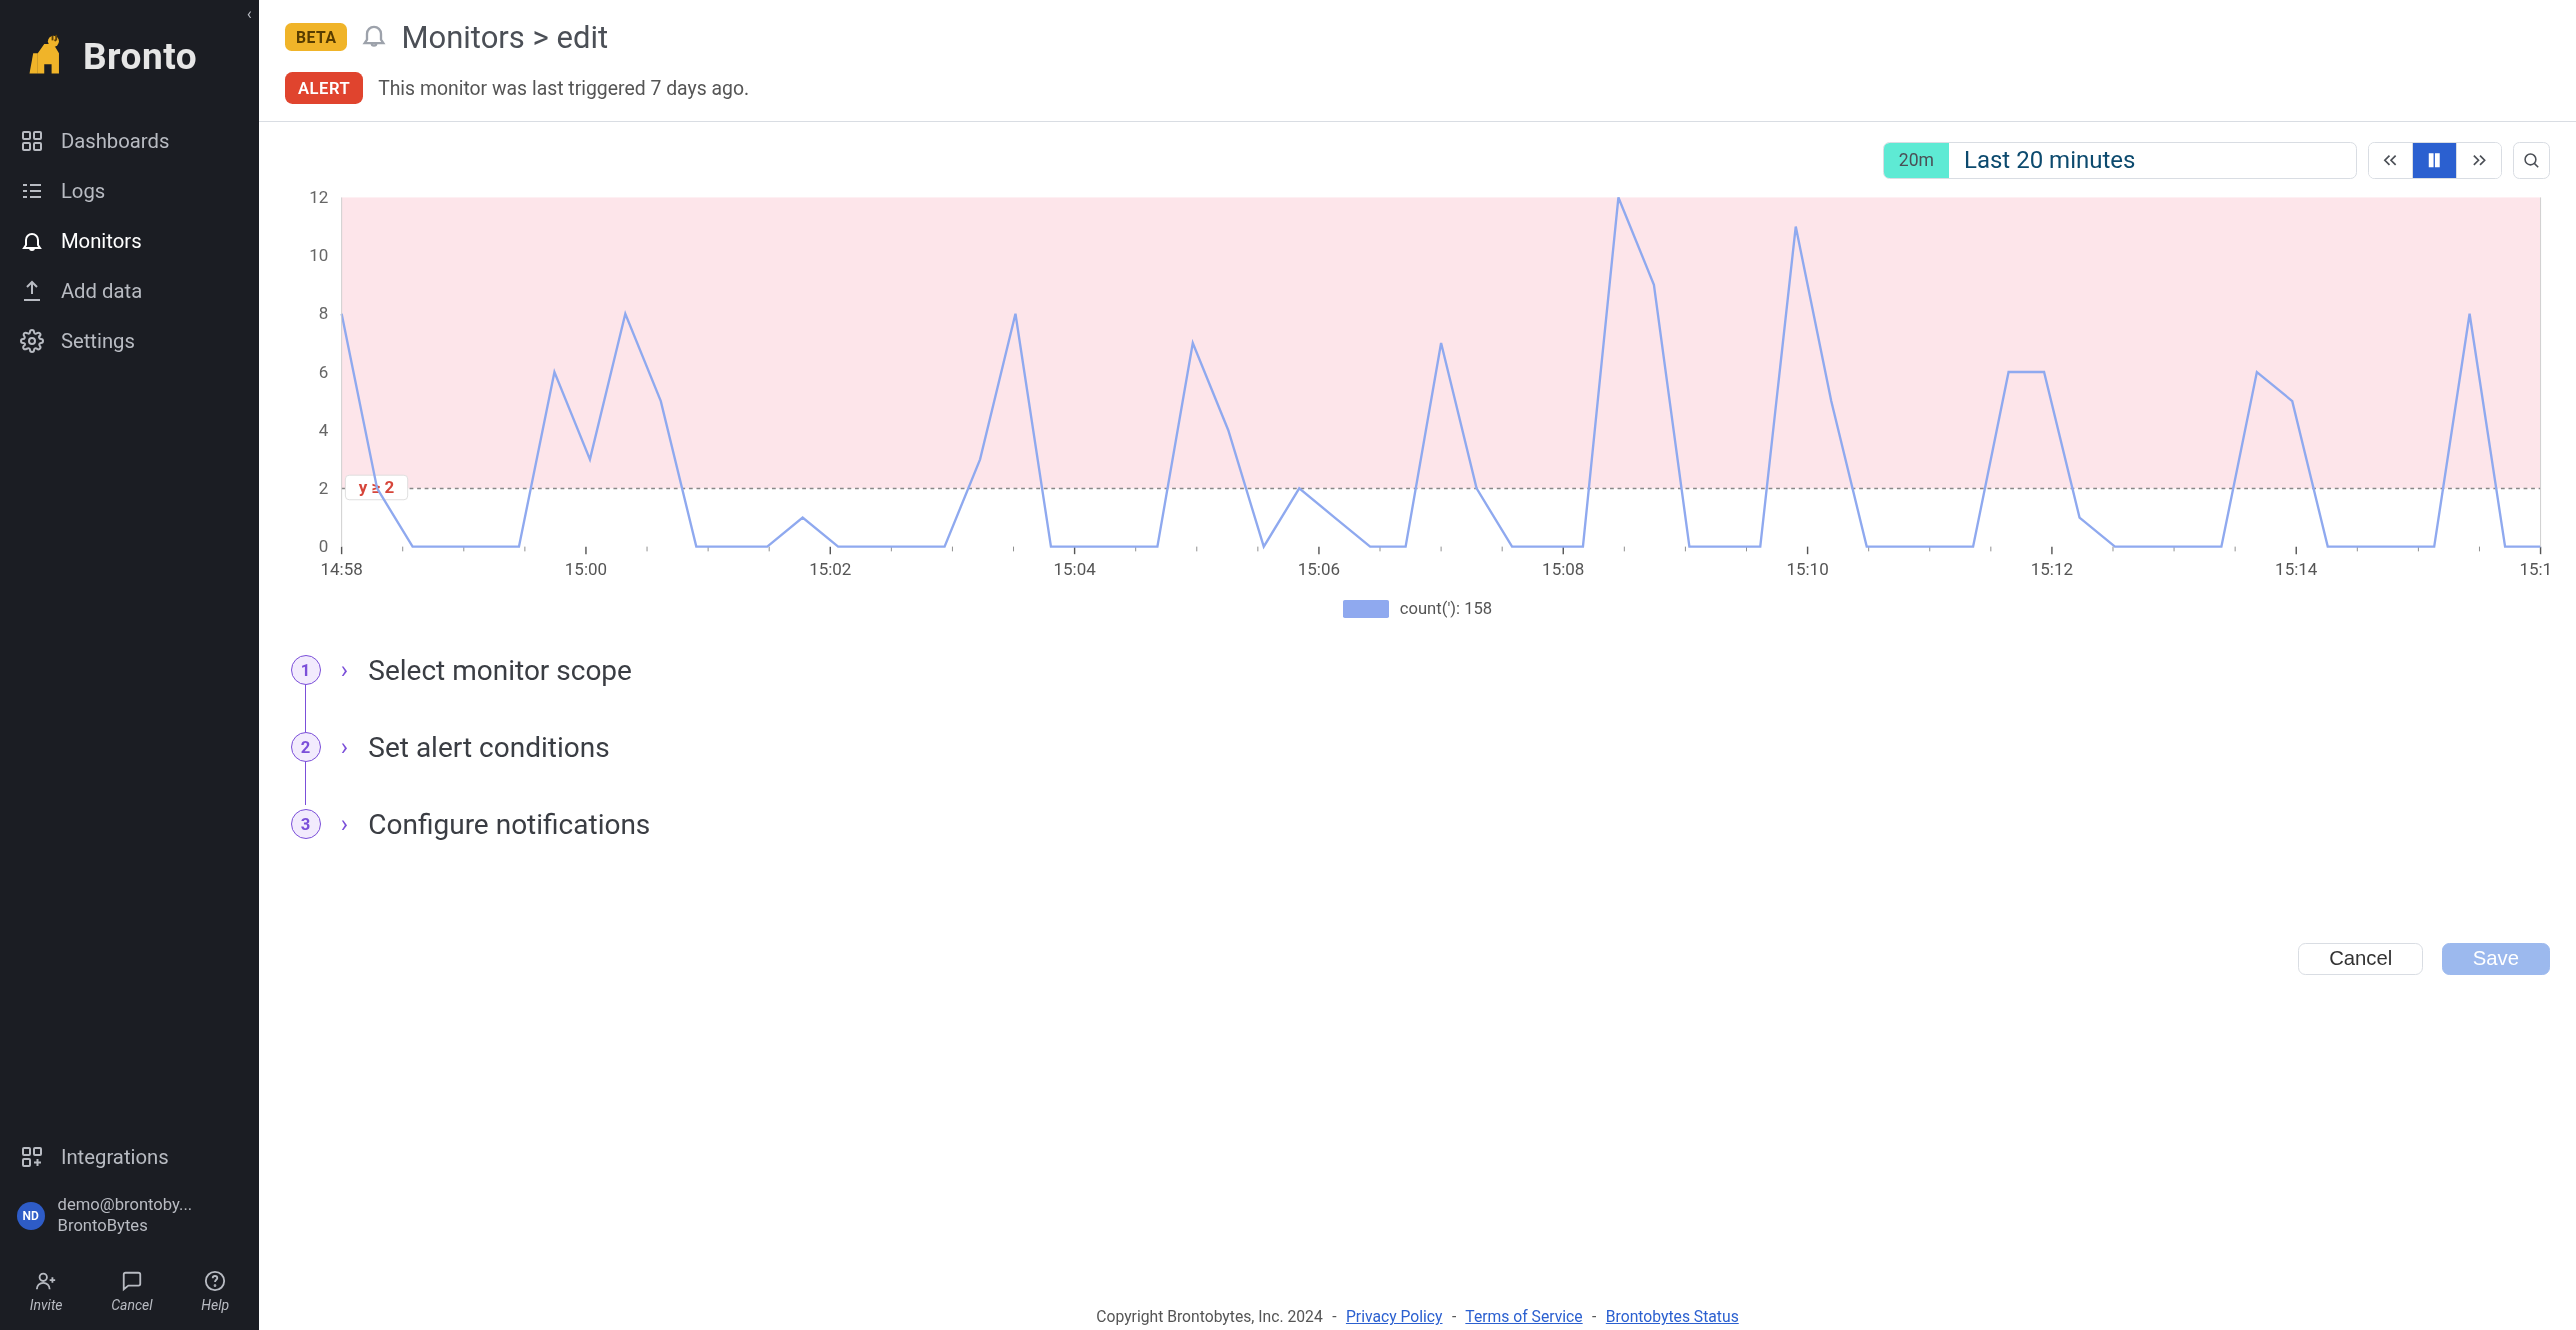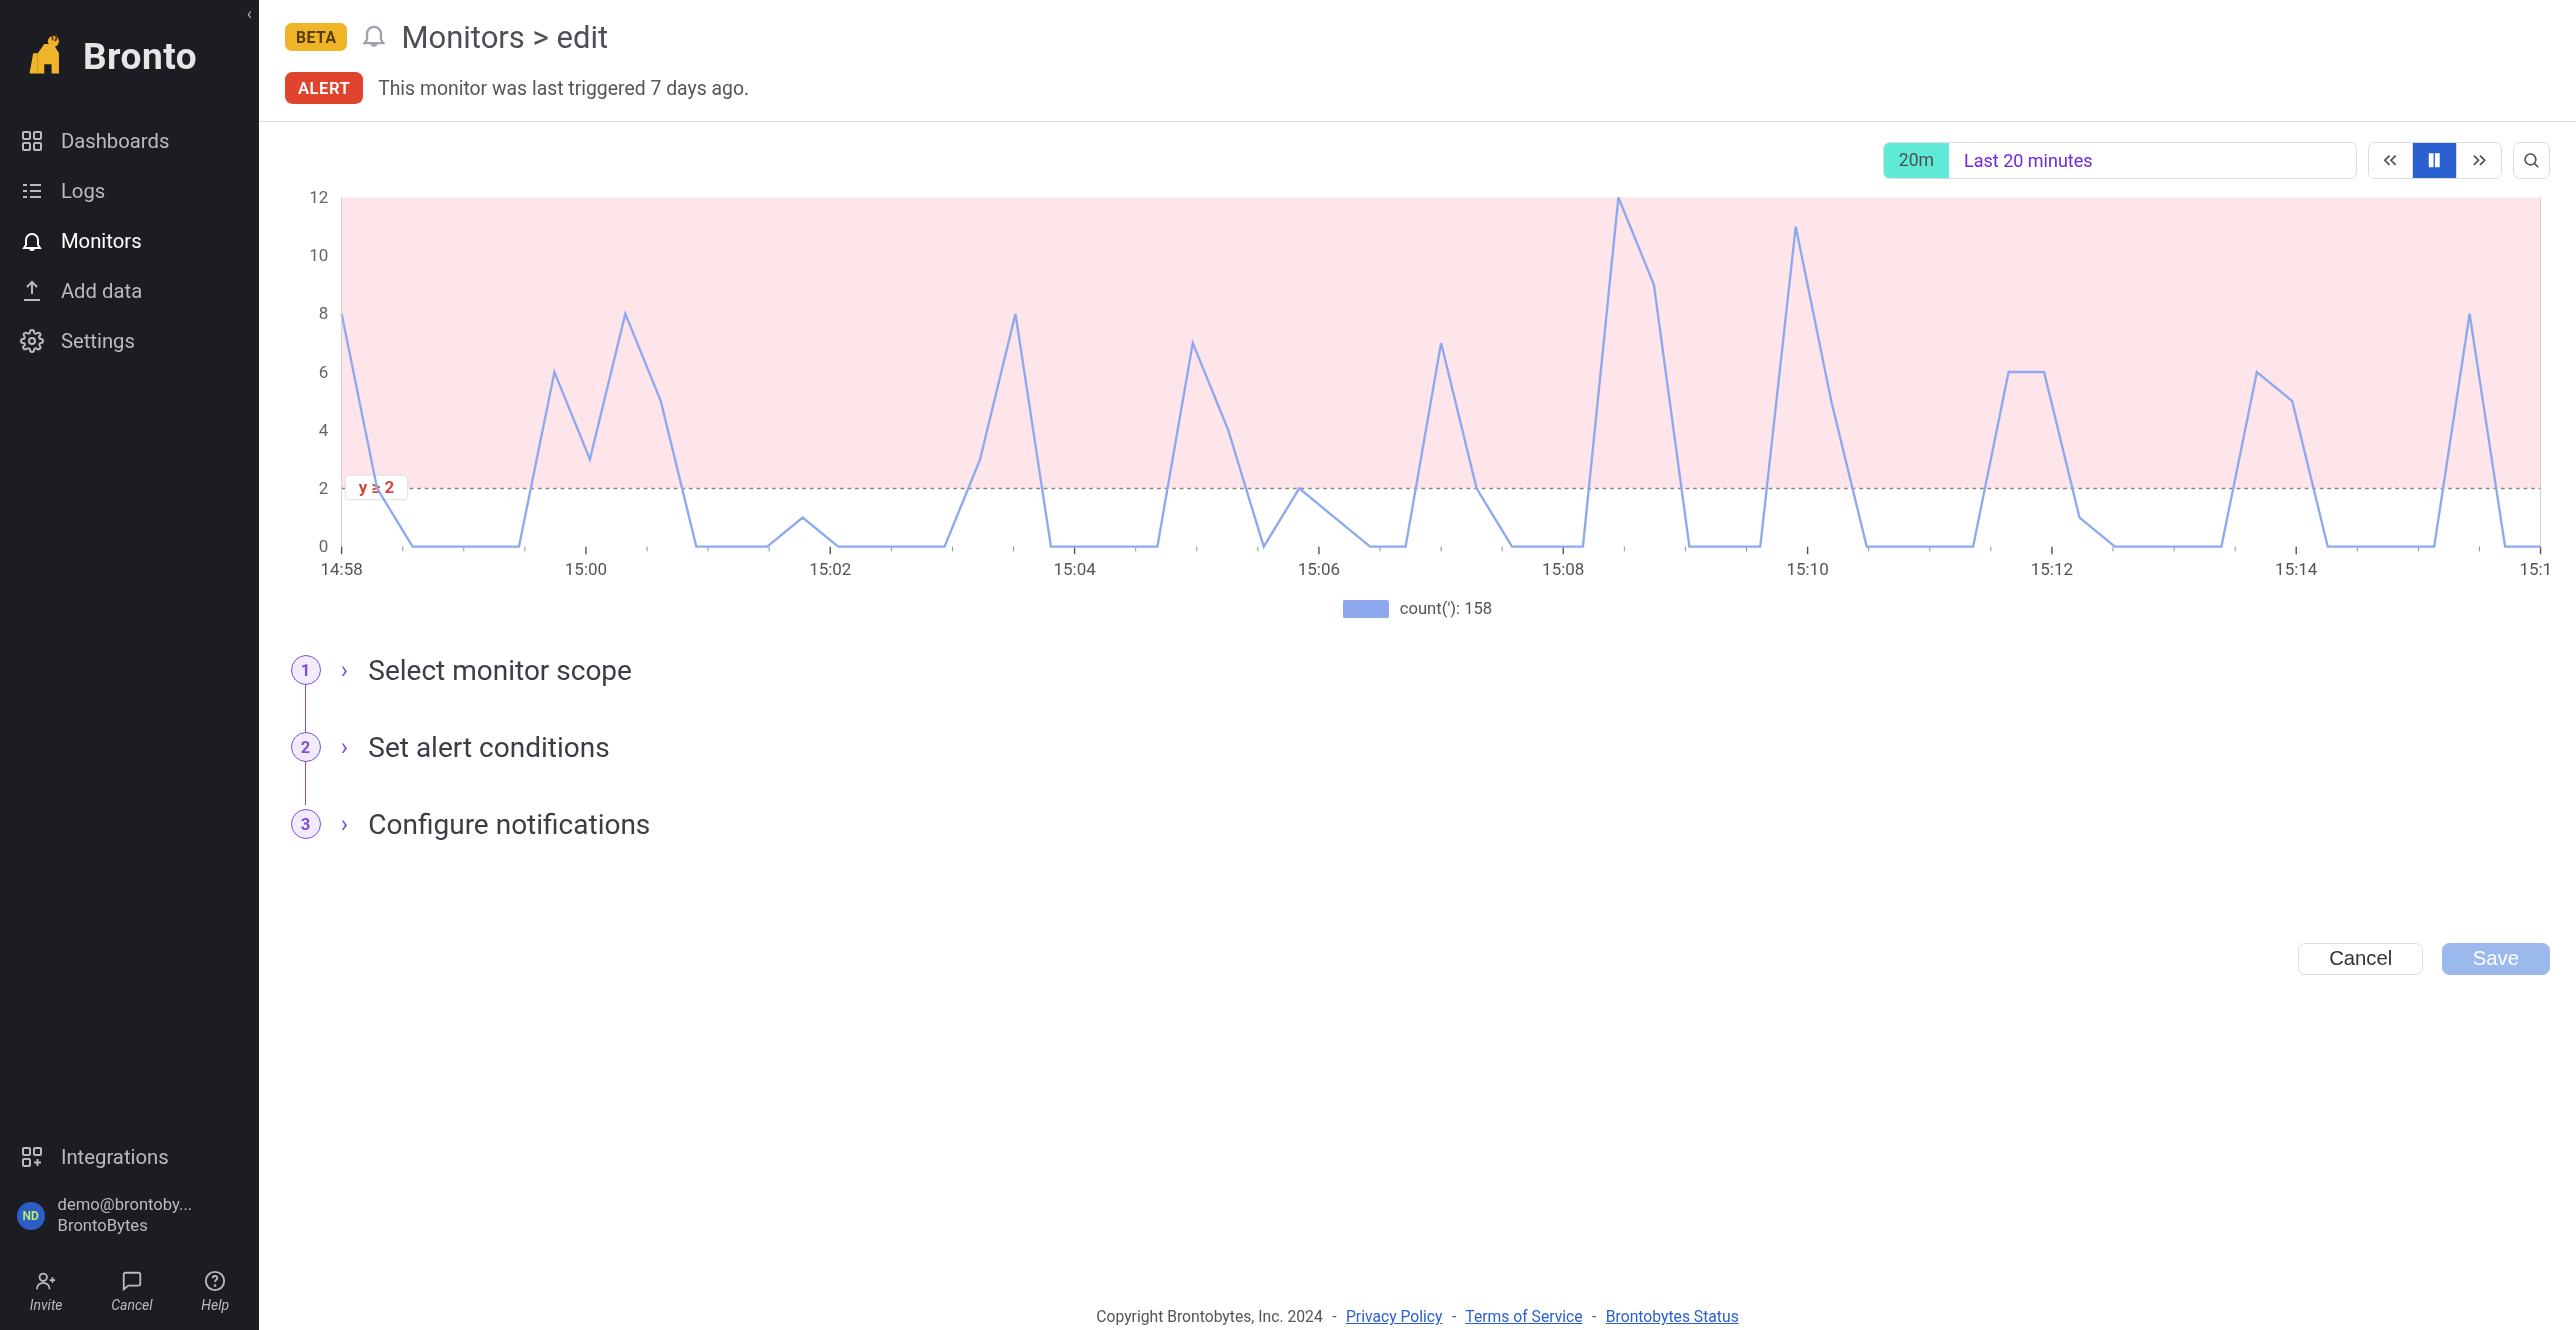--- a/index.html
+++ b/index.html
@@ -28,21 +28,21 @@
   .brand .logo{width:46px;height:46px;}
   .brand .name{font-size:37px;font-weight:700;letter-spacing:0.5px;}
   .nav{display:flex;flex-direction:column;padding:5.5px 0;}
   .nav-item{display:flex;align-items:center;gap:16.6px;padding:13px 20.3px;font-size:20.3px;color:var(--sidebar-fg-dim);cursor:pointer;}
   .nav-item.active{color:#fff;}
   .nav-item .ico{width:24px;height:24px;display:flex;align-items:center;justify-content:center;}
   .nav-item .ico svg{stroke:currentColor;fill:none;stroke-width:2;}
   .sidebar-spacer{flex:1;}
   .sidebar-lower{padding:7.4px 0;}
   .account{display:flex;align-items:center;gap:13px;padding:13px 16.6px;}
-  .avatar{width:28px;height:28px;border-radius:50%;background:#2e5cc7;color:#bef264;font-size:12px;font-weight:600;display:flex;align-items:center;justify-content:center;}
+  .avatar{width:28px;height:28px;border-radius:50%;background:#2e5cc7;color:#ffffff;font-size:12px;font-weight:600;display:flex;align-items:center;justify-content:center;}
   .account-text{display:flex;flex-direction:column;line-height:1.25;max-width:176px;}
   .account-email{font-size:16.6px;color:var(--sidebar-fg-dim);white-space:nowrap;overflow:hidden;text-overflow:ellipsis;}
   .account-org{font-size:16.6px;color:var(--sidebar-fg-dim);}
   .sidebar-footer{display:flex;justify-content:space-around;padding:13px 5.5px 16.6px;font-style:italic;}
   .sf-item{display:flex;flex-direction:column;align-items:center;gap:5.5px;color:var(--sidebar-fg-dim);font-size:14px;cursor:pointer;}
   .sf-item svg{stroke:currentColor;fill:none;stroke-width:2;width:22px;height:22px;}
   
   .main{flex:1;display:flex;flex-direction:column;min-width:0;}
   .page-header{padding:18.5px 26px 11px;}
   .title-row{display:flex;align-items:center;gap:13px;}
@@ -51,21 +51,21 @@
   .breadcrumb{font-size:31px;color:#4b4f56;}
   .status-row{display:flex;align-items:center;gap:15px;margin-top:16.6px;margin-bottom:5.5px;}
   .alert-badge{background:var(--alert-bg);color:#fff;font-weight:600;font-size:16.6px;padding:6.5px 13px;border-radius:7.4px;letter-spacing:0.5px;}
   .status-text{font-size:19.4px;color:#555;}
   .hr{border:none;border-top:0.9px solid var(--border);margin:0;}
   .content{padding:20.3px 26px 0;display:flex;flex-direction:column;gap:0;position:relative;}
   
   .time-bar{display:flex;justify-content:flex-end;align-items:center;gap:11px;margin-bottom:9.2px;}
   .time-range{display:flex;align-items:center;border:0.9px solid var(--border);border-radius:6.5px;overflow:hidden;height:37px;}
   .time-range .preset{background:#5eead4;padding:0 15px;height:100%;display:flex;align-items:center;font-size:17.6px;font-weight:400;color:#4b4f56;}
-  .time-range .label{padding:0 20.3px 0 15px;font-size:18px;color:#6d28d9;min-width:407px;}
+  .time-range .label{padding:0 20.3px 0 15px;font-size:24px;color:#0c4a6e;min-width:407px;}
   .time-controls{display:flex;border:0.9px solid var(--border);border-radius:6.5px;overflow:hidden;height:37px;}
   .tc-btn{width:44px;height:100%;display:flex;align-items:center;justify-content:center;border-right:0.9px solid var(--border);cursor:pointer;background:#fff;}
   .tc-btn:last-child{border-right:none;}
   .tc-btn svg{width:18.5px;height:18.5px;stroke:#4b4f56;fill:none;stroke-width:2.2;}
   .tc-btn.pause{background:var(--pause-bg);}
   .tc-btn.pause svg{stroke:#fff;fill:#fff;}
   .zoom-btn{width:37px;height:37px;border:0.9px solid var(--border);border-radius:6.5px;display:flex;align-items:center;justify-content:center;cursor:pointer;background:#fff;}
   .zoom-btn svg{width:18.5px;height:18.5px;stroke:#4b4f56;fill:none;stroke-width:2;}
   
   .chart-wrap{width:100%;}

